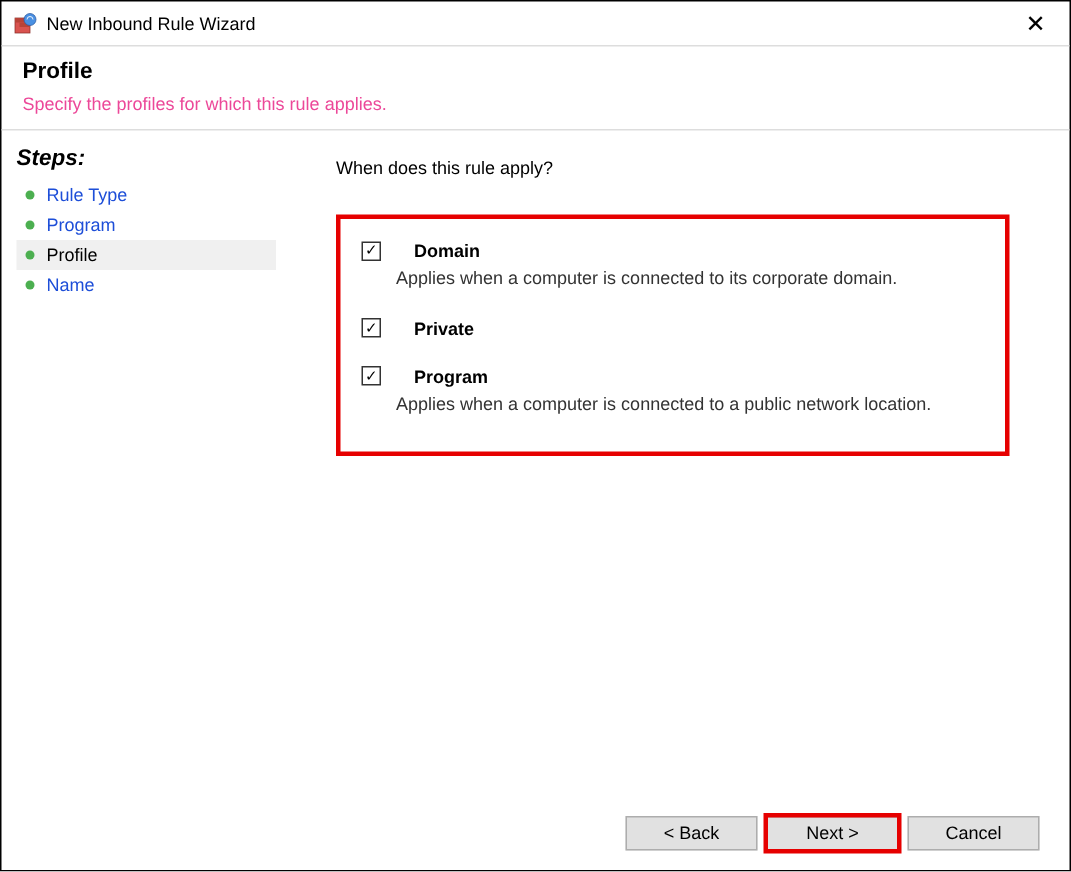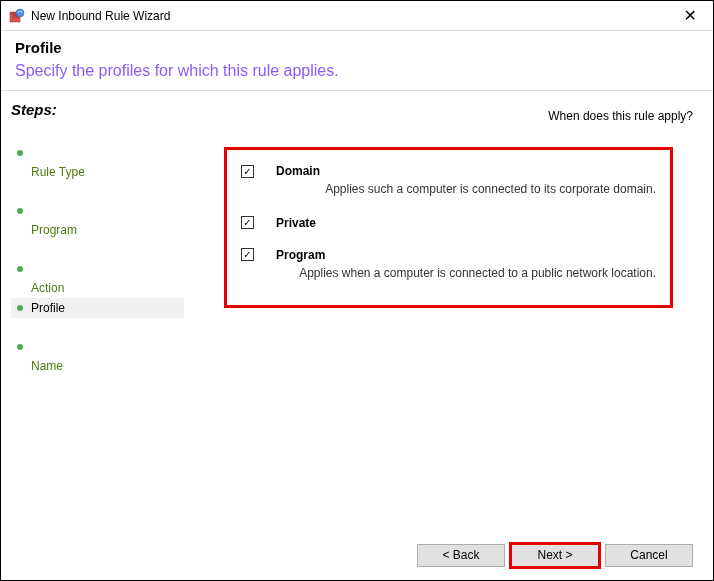--- a/index.html
+++ b/index.html
@@ -4,30 +4,30 @@
 <style>
 * { box-sizing: border-box; margin: 0; padding: 0; }
 body { font-family: "Segoe UI", Tahoma, sans-serif; font-size: 12px; background: #fff; }
 .window { width: 714px; height: 581px; border: 1px solid #000; display: flex; flex-direction: column; background: #fff; }
 .titlebar { height: 30px; display: flex; align-items: center; padding: 0 8px; border-bottom: 1px solid #ddd; }
 .titlebar .icon { width: 16px; height: 16px; margin-right: 6px; }
 .titlebar .title { flex: 1; font-size: 12px; }
 .titlebar .close { font-size: 16px; font-family: Arial; padding: 0 8px; cursor: default; }
 .header { padding: 8px 14px 10px 14px; border-bottom: 1px solid #ddd; }
 .header h1 { font-size: 15px; font-weight: bold; margin-bottom: 6px; }
-.header p { font-size: 16px; color: #8b5cf6; }
+.header p { font-size: 12px; color: #ec4899; }
 .body { flex: 1; display: flex; }
 .sidebar { width: 183px; padding: 10px 0 0 10px; }
 .sidebar-title { font-weight: bold; font-size: 15px; margin-bottom: 6px; font-style: italic; }
 .step { display: flex; align-items: center; padding: 3px 6px; cursor: default; }
 .step.active { background: #f0f0f0; }
 .step .dot { width: 6px; height: 6px; border-radius: 50%; background: #4caf50; margin-right: 8px; flex-shrink: 0; }
-.step a { color: #4d7c0f; font-size: 12px; text-decoration: none; margin-top: 38px; }
+.step a { color: #1d4ed8; font-size: 12px; text-decoration: none; }
 .step.active span { color: #000; font-size: 12px; }
-.main { flex: 1; padding: 18px 20px 0 40px; position: relative; text-align: right; }
+.main { flex: 1; padding: 18px 20px 0 40px; position: relative; }
 .question { font-size: 12px; margin-bottom: 24px; }
 .highlight-box { border: 3px solid #e60000; padding: 14px 14px 24px 14px; margin-right: 20px; }
 .option { margin-bottom: 18px; }
 .option:last-child { margin-bottom: 0; }
 .option-row { display: flex; align-items: center; }
 .chk { width: 13px; height: 13px; border: 1px solid #333; margin-right: 10px; display: flex; align-items: center; justify-content: center; font-size: 10px; cursor: default; flex-shrink: 0; }
 .option-label { font-weight: bold; font-size: 12px; padding-left: 12px; }
 .option-desc { font-size: 12px; color: #333; margin-left: 23px; margin-top: 4px; line-height: 1.3; }
 .footer { height: 50px; display: flex; justify-content: flex-end; align-items: center; padding-right: 20px; gap: 6px; }
 .btn { width: 88px; height: 23px; border: 1px solid #adadad; background: #e1e1e1; font-size: 12px; cursor: default; display: flex; align-items: center; justify-content: center; }
@@ -62,45 +62,41 @@
     <div class="sidebar">
       <div class="sidebar-title">Steps:</div>
       <div class="step">
         <span class="dot"></span>
         <a>Rule Type</a>
       </div>
       <div class="step">
         <span class="dot"></span>
         <a>Program</a>
       </div>
-      <div class="step">
-        <span class="dot"></span>
-        <a>Action</a>
-      </div>
       <div class="step active">
         <span class="dot"></span>
         <span>Profile</span>
       </div>
       <div class="step">
         <span class="dot"></span>
         <a>Name</a>
       </div>
     </div>
 
     <div class="main">
       <div class="question">When does this rule apply?</div>
 
       <div class="highlight-box">
 
         <div class="option">
           <div class="option-row">
             <div class="chk">✓</div>
             <span class="option-label">Domain</span>
           </div>
-          <div class="option-desc">Applies such a computer is connected to its corporate domain.</div>
+          <div class="option-desc">Applies when a computer is connected to its corporate domain.</div>
         </div>
 
         <div class="option">
           <div class="option-row">
             <div class="chk">✓</div>
             <span class="option-label">Private</span>
           </div>
         </div>
 
         <div class="option">

